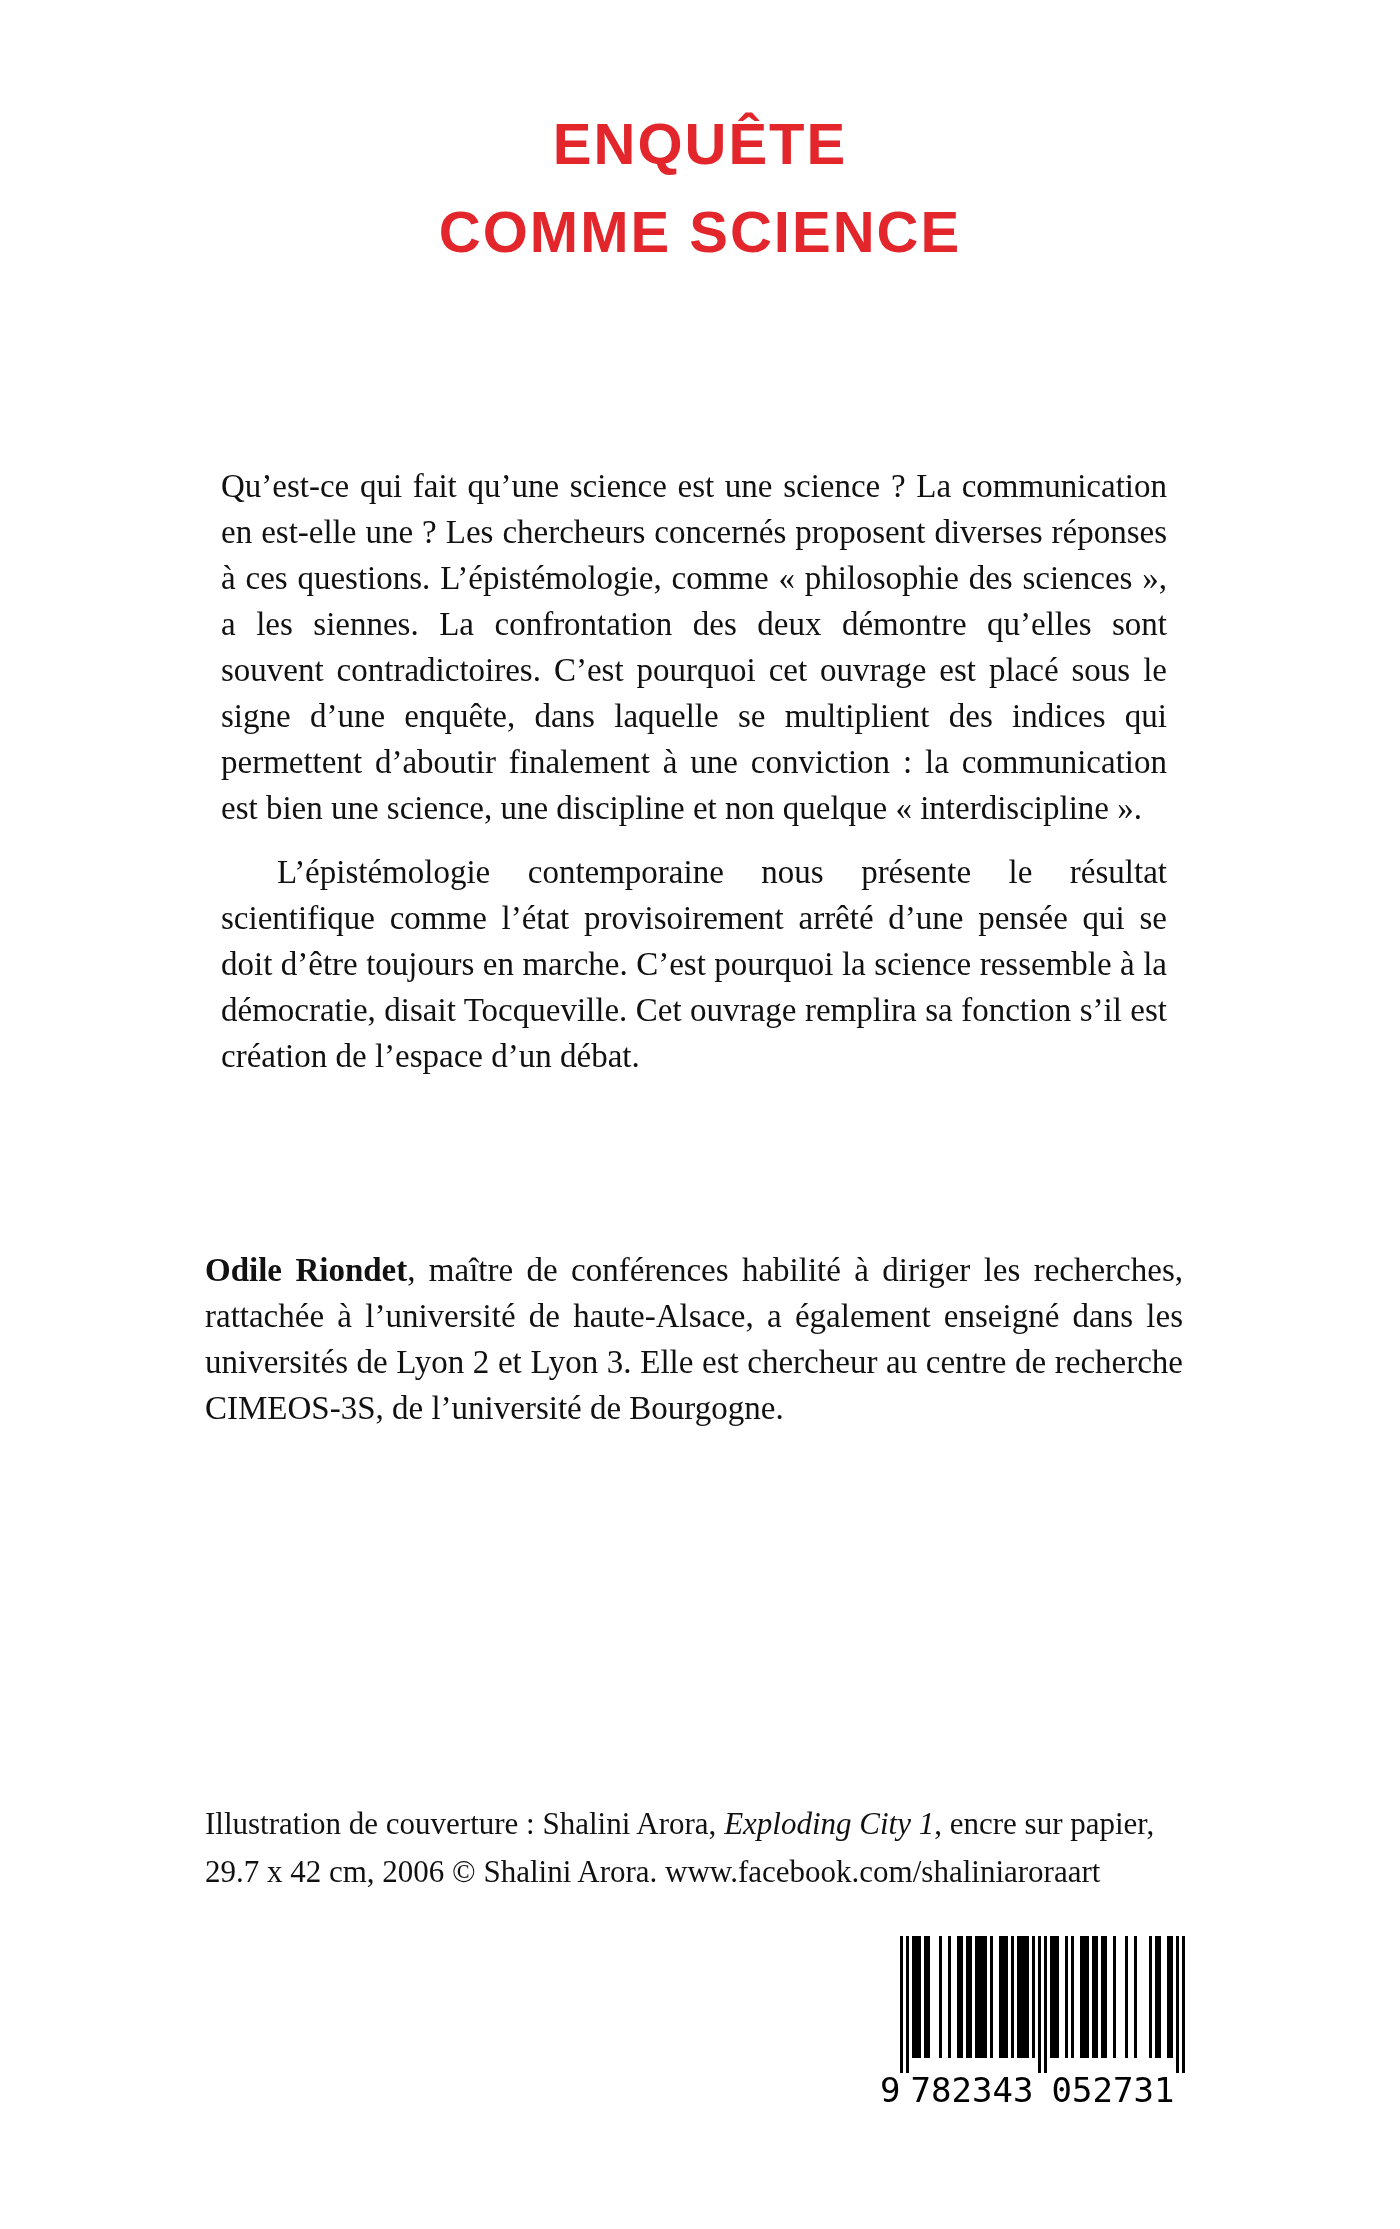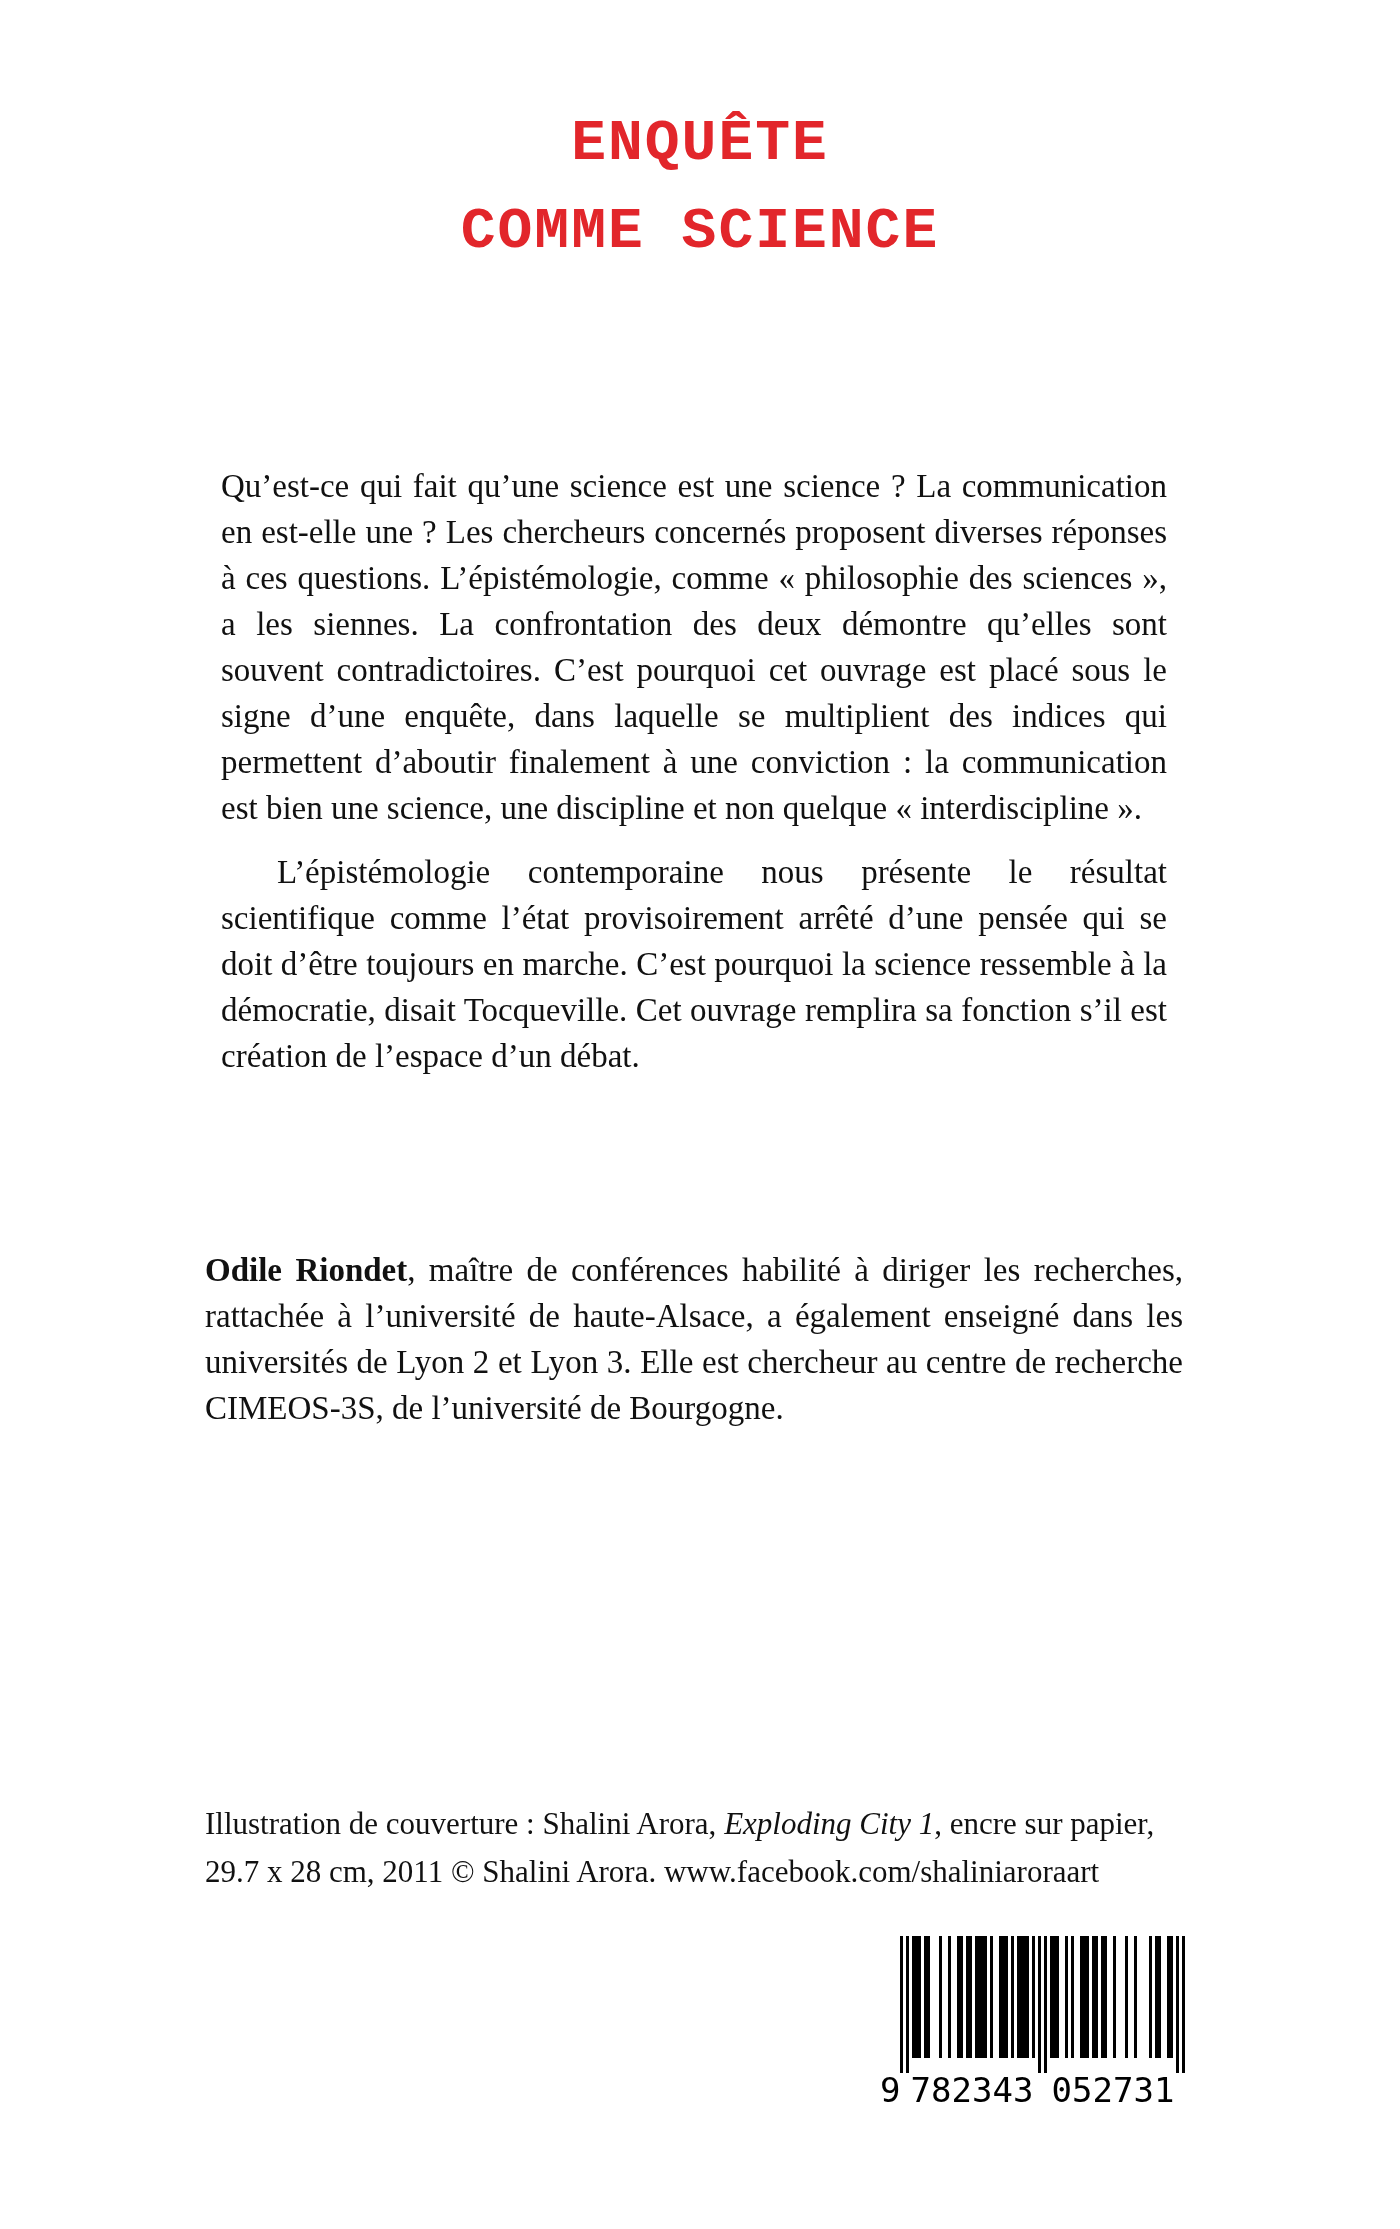--- a/index.html
+++ b/index.html
@@ -13,21 +13,21 @@
     color: #111111;
     overflow: hidden;
   }
 
   .title-block {
     position: absolute;
     top: 100px;
     left: 0;
     right: 0;
     text-align: center;
-    font-family: Liberation Mono, monospace;
+    font-family: Liberation Sans, sans-serif;
     font-weight: bold;
     font-size: 58px;
     line-height: 88px;
     letter-spacing: 2px;
     color: #e2262b;
   }
 
   .synopsis {
     position: absolute;
     top: 447px;
@@ -100,21 +100,21 @@
   <div class="synopsis">
     <p>Qu’est-ce qui fait qu’une science est une science&nbsp;? La communication en est-elle une&nbsp;? Les chercheurs concernés proposent diverses réponses à ces questions. L’épistémologie, comme «&nbsp;philosophie des sciences&nbsp;», a les siennes. La confrontation des deux démontre qu’elles sont souvent contradictoires. C’est pourquoi cet ouvrage est placé sous le signe d’une enquête, dans laquelle se multiplient des indices qui permettent d’aboutir finalement à une conviction&nbsp;: la communication est bien une science, une discipline et non quelque «&nbsp;interdiscipline&nbsp;».</p>
     <p>L’épistémologie contemporaine nous présente le résultat scientifique comme l’état provisoirement arrêté d’une pensée qui se doit d’être toujours en marche. C’est pourquoi la science ressemble à la démocratie, disait Tocqueville. Cet ouvrage remplira sa fonction s’il est création de l’espace d’un débat.</p>
   </div>
 
   <p class="bio">
     <span class="bio-author">Odile Riondet</span><span>, maître de conférences habilité à diriger les recherches, rattachée à l’université de haute-Alsace, a également enseigné dans les universités de Lyon 2 et Lyon 3. Elle est chercheur au centre de recherche CIMEOS-3S, de l’université de Bourgogne.</span>
   </p>
 
   <p class="credit">
-    <span>Illustration de couverture : Shalini Arora, </span><span class="artwork">Exploding City 1</span><span>, encre sur papier, 29.7 x 28 cm, 2011 © Shalini Arora. www.facebook.com/shaliniaroraart</span>
+    <span>Illustration de couverture : Shalini Arora, </span><span class="artwork">Exploding City 1</span><span>, encre sur papier, 29.7 x 42 cm, 2006 © Shalini Arora. www.facebook.com/shaliniaroraart</span>
   </p>
 
 
   <div class="barcode">
     <svg id="barcode-svg" viewBox="0 0 320 172" xmlns="http://www.w3.org/2000/svg">
         <rect x="302" y="0" width="3" height="137"></rect>
         <rect x="296" y="0" width="3" height="137"></rect>
         <rect x="290" y="0" width="3" height="122"></rect>
         <rect x="287" y="0" width="3" height="122"></rect>
         <rect x="278" y="0" width="3" height="122"></rect>

